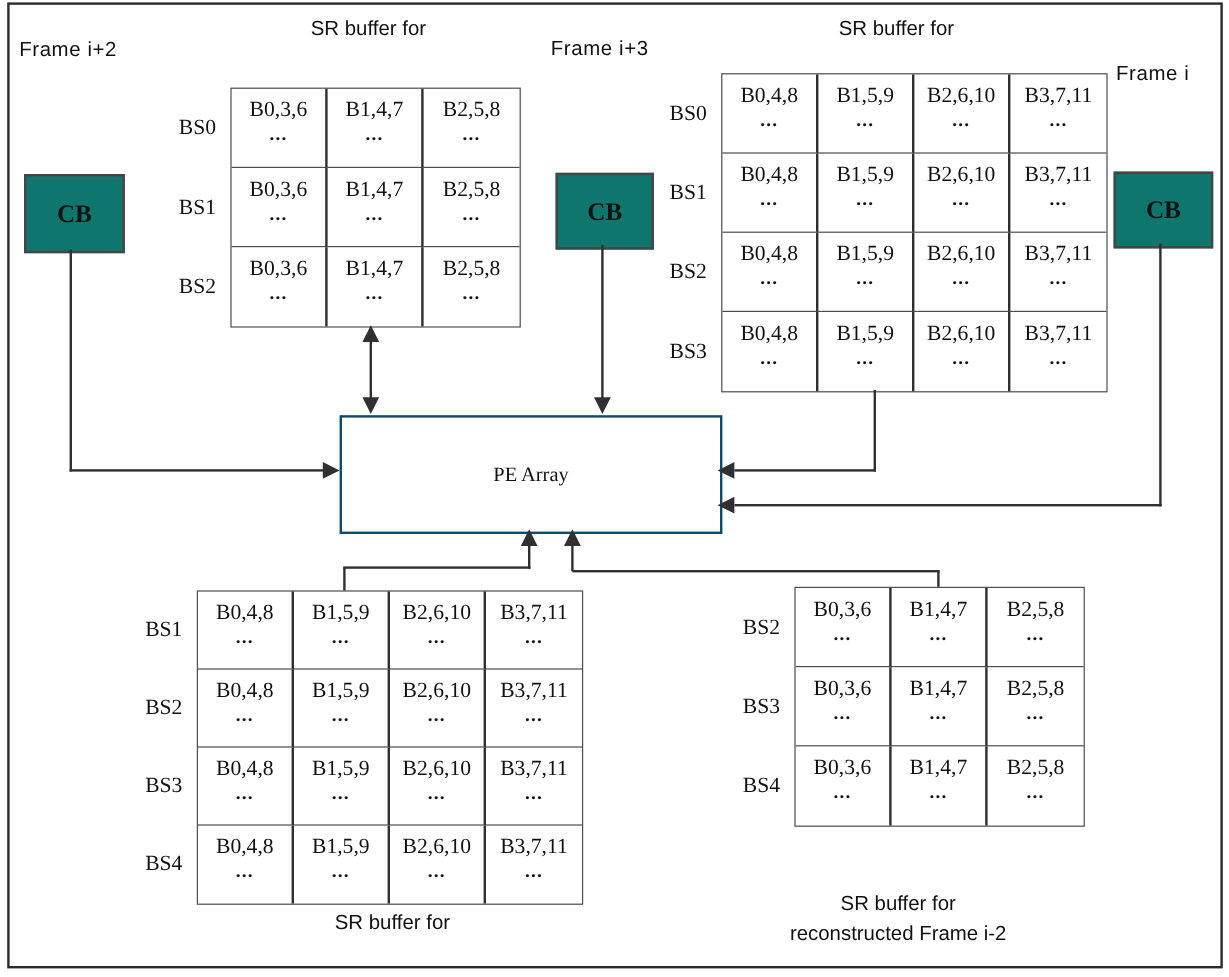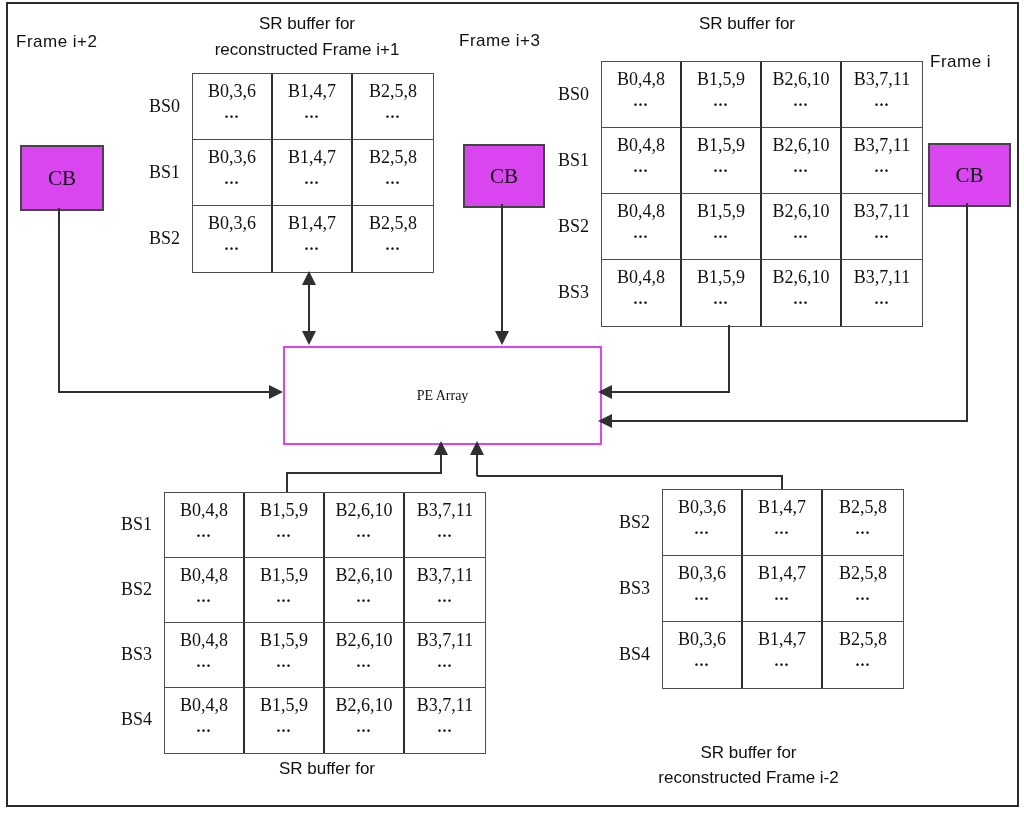--- a/index.html
+++ b/index.html
@@ -5,25 +5,25 @@
   html,body { margin:0; padding:0; background:#fff; }
   #figure {
     position:relative; width:1024px; height:814px; background:#ffffff;
     font-family:"Liberation Serif", serif; color:#111; overflow:hidden;
   }
   .frame-border { position:absolute; left:6px; top:2px; width:1009px; height:801px;
     border:2px solid #2b2b2b; }
   .mono { font-family:Liberation Sans, sans-serif; }
   .frame-label { position:absolute; font-size:17px; letter-spacing:0.5px; white-space:nowrap; }
   .buf-title { position:absolute; text-align:center; font-size:17px; line-height:26px; white-space:nowrap; }
-  .cb-box { position:absolute; border:2px solid #454545; background:#d946ef;
-    display:flex; align-items:center; justify-content:center; font-size:21px; }
+  .cb-box { position:absolute; border:2px solid #454545; background:#0f766e;
+    display:flex; align-items:center; justify-content:center; font-size:21px;font-weight:bold; }
   .pe-box { position:absolute; left:283px; top:346px; width:315px; height:95px;
-    border:2px solid #d946ef; background:#fff; display:flex; align-items:center;
-    justify-content:center; font-size:14px; }
+    border:2px solid #0c4a6e; background:#fff; display:flex; align-items:center;
+    justify-content:center; font-size:17px; }
   .buffer-table { position:absolute; display:flex; }
   .row-labels { display:flex; flex-direction:column; width:48px; margin-right:8px; }
   .row-label { height:var(--ch); display:flex; align-items:center; justify-content:flex-end;
     font-size:18px; padding-right:4px; }
   .grid { display:grid; border:1px solid #4d4d4d; height:fit-content; background:#fff; }
   .cell { width:80px; height:var(--ch); box-sizing:border-box;
     border-right:2px solid #2e2e2e; border-bottom:1px solid #4d4d4d;
     display:flex; flex-direction:column; align-items:center; padding-top:6px;
     font-size:18px; line-height:22px; }
   .cell.last-col { border-right:none; }
@@ -42,21 +42,20 @@
 
 <div id="figure">
   <div class="frame-border"></div>
 
   <div class="frame-label mono" style="left:16px; top:32px;">Frame i+2</div>
   <div class="frame-label mono" style="left:459px; top:31px;">Frame i+3</div>
   <div class="frame-label mono" style="left:930px; top:33px;margin-top:19px;">Frame i</div>
 
   <div class="buf-title mono" style="left:167px; top:11px; width:280px;">
     <div>SR buffer for</div>
-    <div>reconstructed Frame i+1</div>
   </div>
   <div class="buf-title mono" style="left:607px; top:11px; width:280px;">
     <div>SR buffer for</div>
   </div>
 
   <div class="cb-box" style="left:20px; top:145px; width:80px; height:62px;">CB</div>
   <div class="cb-box" style="left:463px; top:144px; width:78px; height:60px;">CB</div>
   <div class="cb-box" style="left:928px; top:143px; width:79px; height:60px;">CB</div>
 
   <div class="pe-box">PE Array</div>

